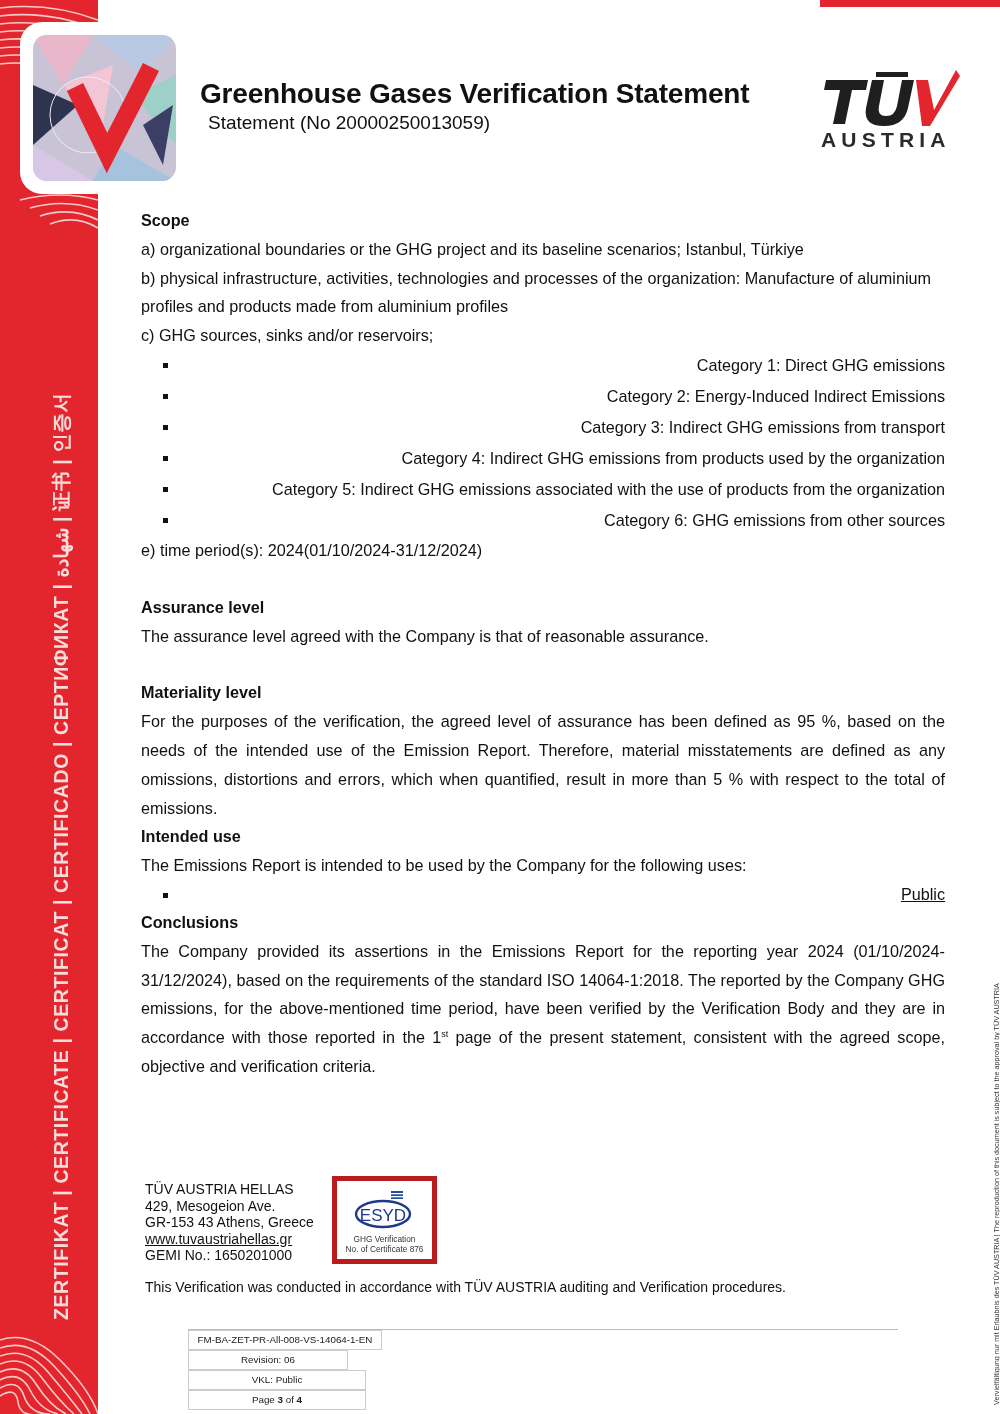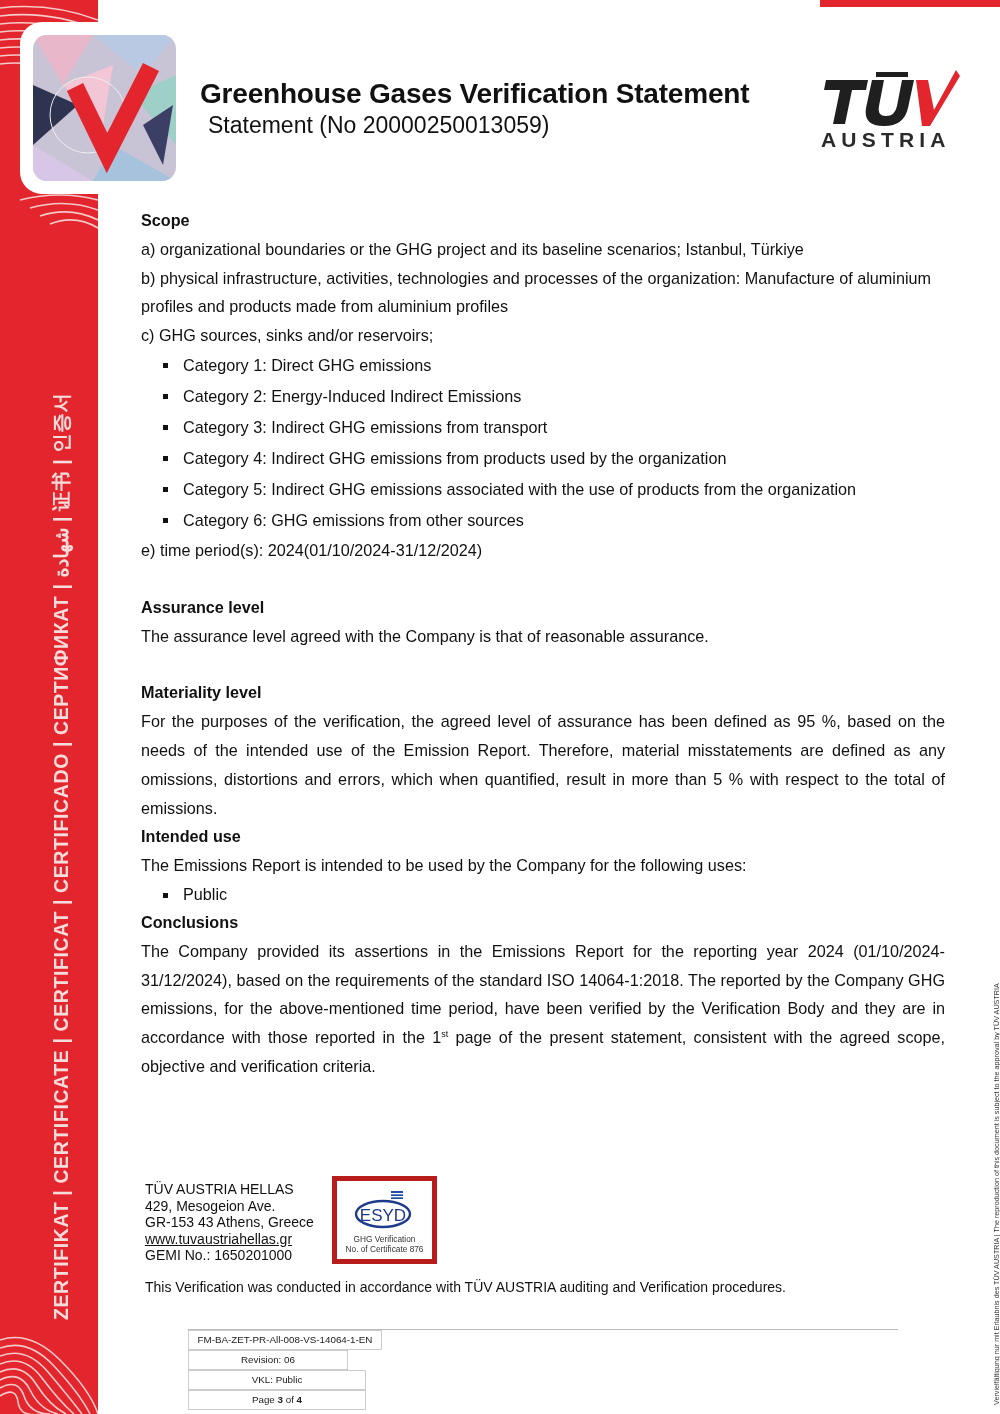--- a/index.html
+++ b/index.html
@@ -8,28 +8,28 @@
     .sidebar { position:absolute; left:0; top:0; width:98px; height:1414px; background:#e3262d; overflow:hidden; }
     .sidebar .waves-top { position:absolute; left:0; top:0; width:98px; height:230px; }
     .sidebar .waves-bottom { position:absolute; left:0; top:1330px; width:98px; height:84px; }
     .sidebar-text { position:absolute; left:48px; top:1320px; transform-origin:0 0; transform:rotate(-90deg);
                     white-space:nowrap; color:#f8dcdc; font-size:19.5px; letter-spacing:0.6px; font-weight:bold; }
     .top-bar { position:absolute; left:820px; top:0; width:180px; height:7px; background:#e3262d; }
     .seal-card { position:absolute; left:20px; top:22px; width:172px; height:172px; background:#fff; border-radius:22px; }
     .seal { position:absolute; left:33px; top:35px; width:143px; height:146px; border-radius:14px; overflow:hidden; }
     .title-block { position:absolute; left:200px; top:78px; width:570px; text-align:left; }
     .title-main { font-size:28px; font-weight:bold; letter-spacing:-0.2px; }
-    .title-sub { font-size:23px; margin-top:2px; padding-left:8px; }
+    .title-sub { font-size:19px; margin-top:2px; padding-left:8px; }
     .logo { position:absolute; left:818px; top:66px; width:142px; height:90px; }
     .logo-austria { position:absolute; left:821px; top:128px; font-size:21px; font-weight:bold; letter-spacing:5.2px; color:#2a2a2a; }
     .content { position:absolute; left:141px; top:206px; width:804px; font-size:16.2px; line-height:28.8px; }
     .h { font-weight:bold; }
     .p { margin:0; }
     .justify { text-align:justify; }
-    ul.sq { list-style:none; margin:0; padding:0 0 0 22px; }
+    ul.sq { list-style:none; margin:0; padding:0 0 0 22px;text-align:right; }
     ul.sq li { position:relative; padding-left:20px; line-height:31px; }
     ul.sq li::before { content:""; position:absolute; left:0; top:13px; width:5px; height:5px; background:#111; }
     .gap { height:28px; }
     sup { font-size:9px; line-height:0; }
     .footer-addr { position:absolute; left:145px; top:1181px; font-size:14px; line-height:16.6px; }
     .footer-addr a { color:#111; text-decoration:underline; }
     .esyd { position:absolute; left:332px; top:1176px; width:95px; height:78px; border:5px solid #b91c1c; text-align:center; }
     .esyd-txt { font-size:8.3px; line-height:9.5px; color:#333; margin-top:2px; }
     .note { position:absolute; left:145px; top:1279px; font-size:14px; line-height:16.8px; }
     .ftable { position:absolute; left:188px; top:1329px; width:710px; height:20px; display:flex; border-top:1px solid #bbb;flex-direction:column; }
@@ -121,21 +121,21 @@
   </ul>
   <p class="p">e) time period(s): 2024(01/10/2024-31/12/2024)</p>
   <div class="gap"></div>
   <div class="h">Assurance level</div>
   <p class="p">The assurance level agreed with the Company is that of reasonable assurance.</p>
   <div class="gap"></div>
   <div class="h">Materiality level</div>
   <p class="p justify">For the purposes of the verification, the agreed level of assurance has been defined as 95 %, based on the needs of the intended use of the Emission Report. Therefore, material misstatements are defined as any omissions, distortions and errors, which when quantified, result in more than 5 % with respect to the total of emissions.</p>
   <div class="h">Intended use</div>
   <p class="p">The Emissions Report is intended to be used by the Company for the following uses:</p>
-  <ul class="sq" style="padding-left:22px;">
+  <ul class="sq" style="padding-left:22px;text-decoration:underline;">
     <li style="line-height:28px;">Public</li>
   </ul>
   <div class="h">Conclusions</div>
   <p class="p justify"><span>The Company provided its assertions in the Emissions Report for the reporting year 2024 (01/10/2024-31/12/2024), based on the requirements of the standard ISO 14064-1:2018. The reported by the Company GHG emissions, for the above-mentioned time period, have been verified by the Verification Body and they are in accordance with those reported in the 1</span><sup>st</sup><span> page of the present statement, consistent with the agreed scope, objective and verification criteria.</span></p>
 </div>
 
 <div class="footer-addr">
   <div>TÜV AUSTRIA HELLAS</div>
   <div>429, Mesogeion Ave.</div>
   <div>GR-153 43 Athens, Greece</div>

